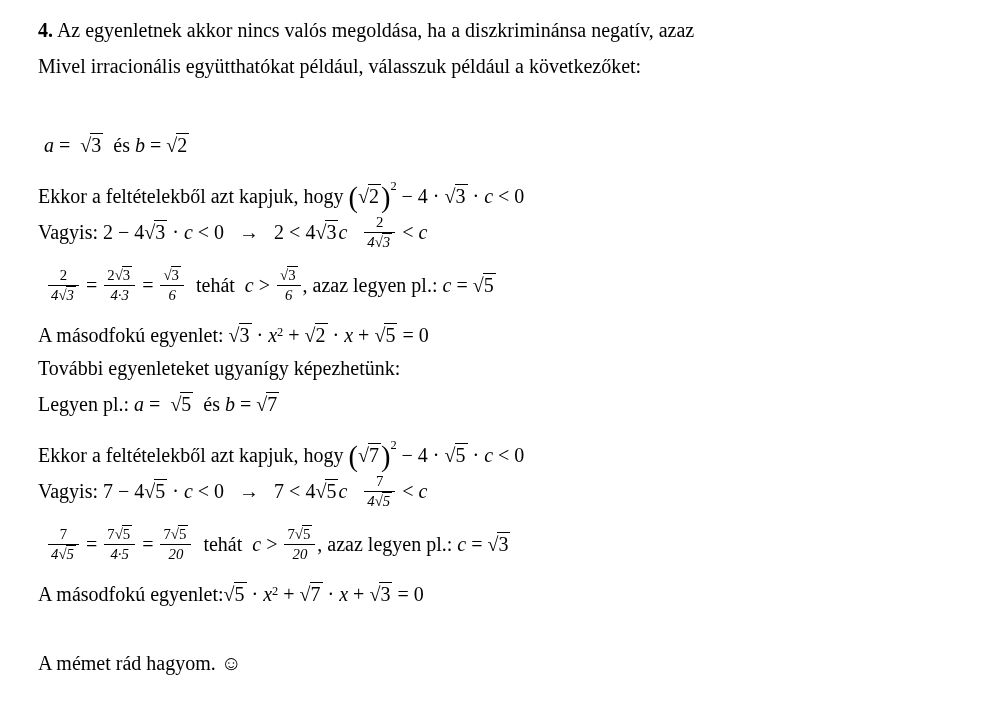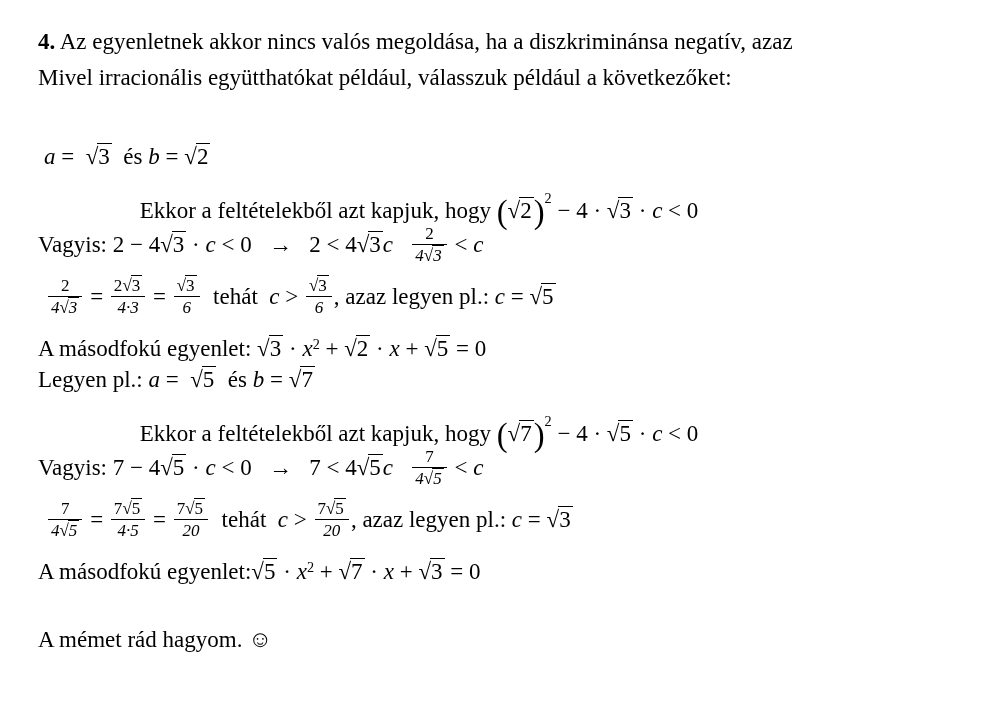--- a/index.html
+++ b/index.html
@@ -8,31 +8,31 @@
     background: #ffffff;
   }
   .doc {
     position: relative;
     width: 822px;
     height: 707px;
     box-sizing: border-box;
     background: #ffffff;
     color: #000000;
     font-family: "Liberation Serif", "DejaVu Serif", serif;
-    font-size: 23px;
-    padding: 24px 22px 0 38px;
+    font-size: 20px;
+    padding: 12px 22px 0 38px;
     overflow: hidden;
   }
   .line {
     white-space: pre-wrap;
     height: 36px;
     line-height: 36px;
   }
   .line.indent { padding-left: 6px; margin-top: 43px; }
-  .line.tall { height: 46px; line-height: 46px; text-align: center; }
+  .line.tall { height: 46px; line-height: 46px; }
   .line.fr-sm { height: 47px; line-height: 47px; }
   .line.fr { height: 58px; line-height: 58px; padding-left: 8px; }
   .line.blank { height: 36px; }
   .bold { font-weight: bold; }
   .it { font-style: italic; }
   .sup {
     font-size: 0.62em;
     vertical-align: 0.52em;
     letter-spacing: 0;
   }
@@ -75,20 +75,21 @@
 <body>
 
 <div class="doc">
     <div class="line"><span class="bold">4.</span><span> Az egyenletnek akkor nincs valós megoldása, ha a diszkriminánsa negatív, azaz</span></div>
     <div class="line"><span>Mivel irracionális együtthatókat például, válasszuk például a következőket:</span></div>
     <div class="line indent"><span class="it">a</span><span> =  </span><span class="sqrt"><span class="rsign">√</span><span class="rad">3</span></span><span>  és </span><span class="it">b</span><span> = </span><span class="sqrt"><span class="rsign">√</span><span class="rad">2</span></span></div>
     <div class="line tall"><span>Ekkor a feltételekből azt kapjuk, hogy </span><span class="bigp">(</span><span class="sqrt"><span class="rsign">√</span><span class="rad">2</span></span><span class="bigp">)</span><span class="sup hi">2</span><span> − 4 · </span><span class="sqrt"><span class="rsign">√</span><span class="rad">3</span></span><span> · </span><span class="it">c</span><span> &lt; 0</span></div>
     <div class="line fr-sm"><span>Vagyis: 2 − 4</span><span class="sqrt"><span class="rsign">√</span><span class="rad">3</span></span><span> · </span><span class="it">c</span><span> &lt; 0   →   2 &lt; 4</span><span class="sqrt"><span class="rsign">√</span><span class="rad">3</span></span><span class="it">c</span><span>   </span><span class="frac"><span class="num"><span>2</span></span><span class="den"><span>4</span><span class="sqrt"><span class="rsign">√</span><span class="rad">3</span></span></span></span><span> &lt; </span><span class="it">c</span></div>
     <div class="line fr"><span class="frac"><span class="num"><span>2</span></span><span class="den"><span>4</span><span class="sqrt"><span class="rsign">√</span><span class="rad">3</span></span></span></span><span> = </span><span class="frac"><span class="num"><span>2</span><span class="sqrt"><span class="rsign">√</span><span class="rad">3</span></span></span><span class="den"><span>4·3</span></span></span><span> = </span><span class="frac"><span class="num"><span class="sqrt"><span class="rsign">√</span><span class="rad">3</span></span></span><span class="den"><span>6</span></span></span><span>  tehát  </span><span class="it">c</span><span> &gt; </span><span class="frac"><span class="num"><span class="sqrt"><span class="rsign">√</span><span class="rad">3</span></span></span><span class="den"><span>6</span></span></span><span>, azaz legyen pl.: </span><span class="it">c</span><span> = </span><span class="sqrt"><span class="rsign">√</span><span class="rad">5</span></span></div>
     <div class="line"><span>A másodfokú egyenlet: </span><span class="sqrt"><span class="rsign">√</span><span class="rad">3</span></span><span> · </span><span class="it">x</span><span class="sup">2</span><span> + </span><span class="sqrt"><span class="rsign">√</span><span class="rad">2</span></span><span> · </span><span class="it">x</span><span> + </span><span class="sqrt"><span class="rsign">√</span><span class="rad">5</span></span><span> = 0</span></div>
+    <div class="line"><span>További egyenleteket ugyanígy képezhetünk:</span></div>
     <div class="line"><span>Legyen pl.: </span><span class="it">a</span><span> =  </span><span class="sqrt"><span class="rsign">√</span><span class="rad">5</span></span><span>  és </span><span class="it">b</span><span> = </span><span class="sqrt"><span class="rsign">√</span><span class="rad">7</span></span></div>
     <div class="line tall"><span>Ekkor a feltételekből azt kapjuk, hogy </span><span class="bigp">(</span><span class="sqrt"><span class="rsign">√</span><span class="rad">7</span></span><span class="bigp">)</span><span class="sup hi">2</span><span> − 4 · </span><span class="sqrt"><span class="rsign">√</span><span class="rad">5</span></span><span> · </span><span class="it">c</span><span> &lt; 0</span></div>
     <div class="line fr-sm"><span>Vagyis: 7 − 4</span><span class="sqrt"><span class="rsign">√</span><span class="rad">5</span></span><span> · </span><span class="it">c</span><span> &lt; 0   →   7 &lt; 4</span><span class="sqrt"><span class="rsign">√</span><span class="rad">5</span></span><span class="it">c</span><span>   </span><span class="frac"><span class="num"><span>7</span></span><span class="den"><span>4</span><span class="sqrt"><span class="rsign">√</span><span class="rad">5</span></span></span></span><span> &lt; </span><span class="it">c</span></div>
     <div class="line fr"><span class="frac"><span class="num"><span>7</span></span><span class="den"><span>4</span><span class="sqrt"><span class="rsign">√</span><span class="rad">5</span></span></span></span><span> = </span><span class="frac"><span class="num"><span>7</span><span class="sqrt"><span class="rsign">√</span><span class="rad">5</span></span></span><span class="den"><span>4·5</span></span></span><span> = </span><span class="frac"><span class="num"><span>7</span><span class="sqrt"><span class="rsign">√</span><span class="rad">5</span></span></span><span class="den"><span>20</span></span></span><span>  tehát  </span><span class="it">c</span><span> &gt; </span><span class="frac"><span class="num"><span>7</span><span class="sqrt"><span class="rsign">√</span><span class="rad">5</span></span></span><span class="den"><span>20</span></span></span><span>, azaz legyen pl.: </span><span class="it">c</span><span> = </span><span class="sqrt"><span class="rsign">√</span><span class="rad">3</span></span></div>
     <div class="line"><span>A másodfokú egyenlet:</span><span class="sqrt"><span class="rsign">√</span><span class="rad">5</span></span><span> · </span><span class="it">x</span><span class="sup">2</span><span> + </span><span class="sqrt"><span class="rsign">√</span><span class="rad">7</span></span><span> · </span><span class="it">x</span><span> + </span><span class="sqrt"><span class="rsign">√</span><span class="rad">3</span></span><span> = 0</span></div>
     <div class="line blank"></div>
     <div class="line"><span>A mémet rád hagyom. </span><span class="smiley">☺</span></div>
   </div>
 
 </body></html>

